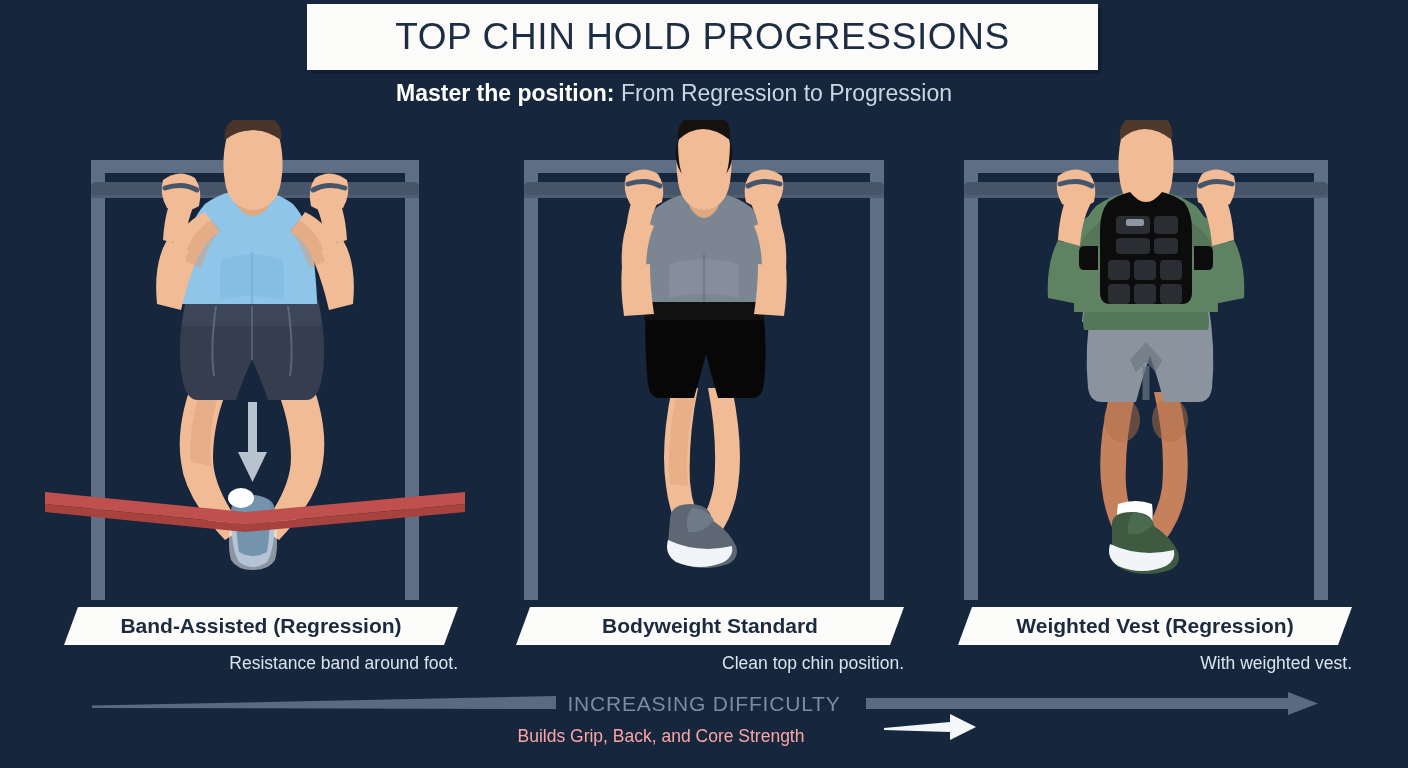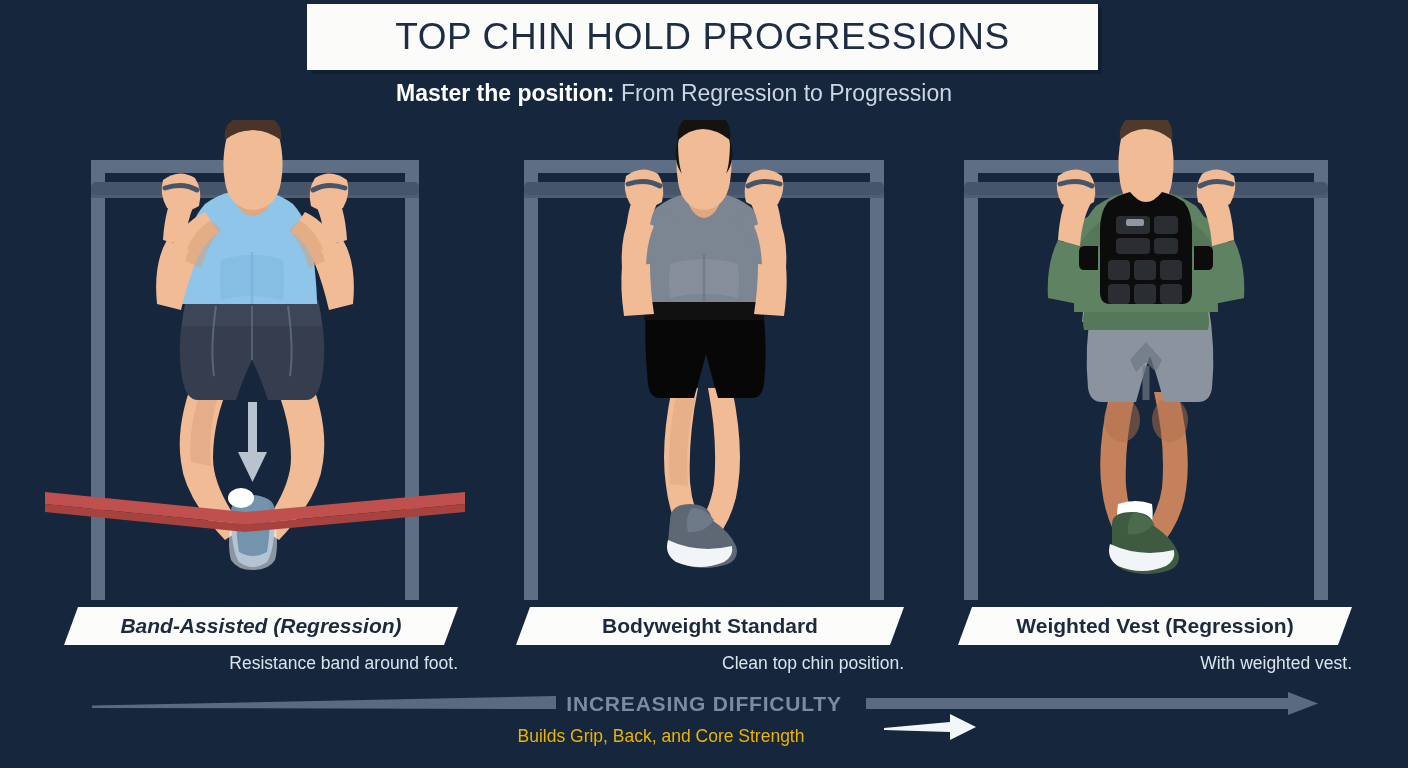--- a/index.html
+++ b/index.html
@@ -63,44 +63,44 @@
     font-size: 21px; font-weight: bold; color: #1b2a3e;
     white-space: nowrap; padding: 0 18px;
   }
   .caption {
     position: absolute;
     text-align: right;
     font-size: 17.5px;
     color: #dbe3ec;
     white-space: nowrap;
   }
-  #banner-1 { left: 64px;  top: 607px; width: 394px; font-style: italic; }
+  #banner-1 { left: 64px;  top: 607px; width: 394px; }
   #banner-2 { left: 516px; top: 607px; width: 388px; }
   #banner-3 { left: 958px; top: 607px; width: 394px; }
   #caption-1 { left: 64px;  top: 653px; width: 394px; }
   #caption-2 { left: 516px; top: 653px; width: 388px; }
   #caption-3 { left: 958px; top: 653px; width: 394px; }
 
   
   .footer { position: absolute; left: 0; top: 682px; width: 1408px; height: 86px; }
   .difficulty-label {
     position: absolute;
     left: 0; top: 692px; width: 1408px;
     text-align: center;
-    font-size: 21px; font-weight: bold;
+    font-size: 21px; font-weight: normal;
     letter-spacing: 0.8px;
     color: #7a8ba3;
     white-space: nowrap;
   }
   .strength-note {
     position: absolute;
     left: 0; top: 726px; width: 1408px;
     text-align: center;
     font-size: 17.5px;
-    color: #eab308;
+    color: #fca5a5;
     white-space: nowrap;
     padding-right: 86px;
   }
 </style>
 </head>
 <body>
 
 <div id="infographic">
 
   <div class="title-banner">

